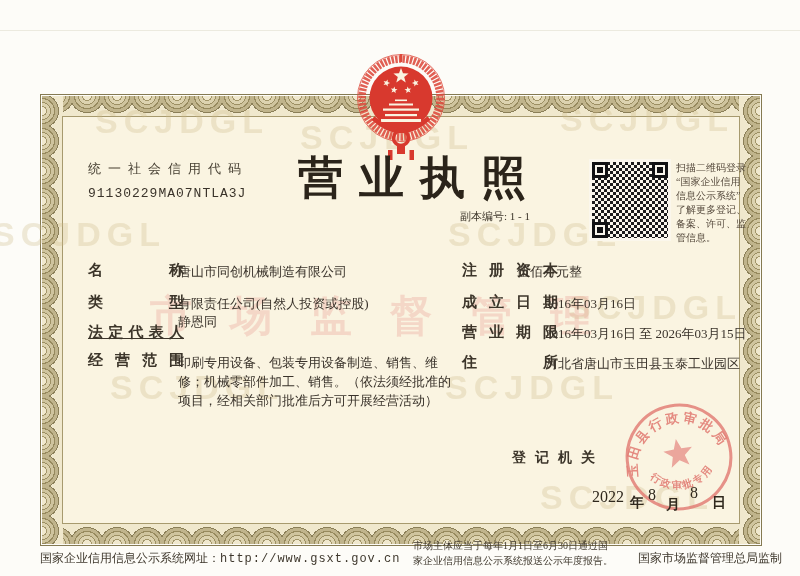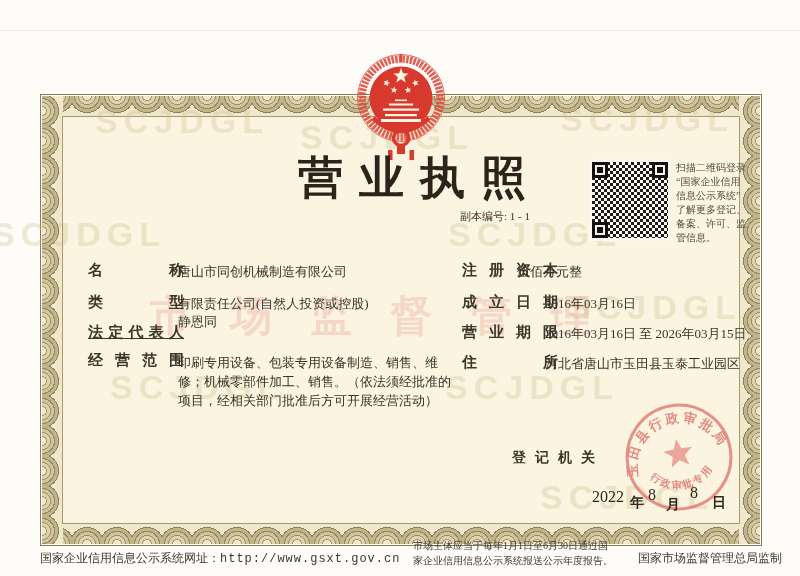--- a/index.html
+++ b/index.html
@@ -105,20 +105,24 @@
     <rect x="28" y="56.5" width="36" height="2.2" fill="#faf4e1"></rect>
     <rect x="30" y="62" width="32" height="2.2" fill="#faf4e1"></rect>
     <rect x="26" y="67" width="40" height="3" fill="#faf4e1"></rect>
     <path d="M18,66 Q46,92 74,66" fill="none" stroke="#d8392e" stroke-width="4.5"></path>
     <circle cx="46" cy="86" r="7.5" fill="none" stroke="#d8392e" stroke-width="3.5"></circle>
     <rect x="42" y="94" width="8" height="8" fill="#d8392e"></rect>
     <rect x="33" y="98" width="4.5" height="10" fill="#d8392e"></rect>
     <rect x="54.5" y="98" width="4.5" height="10" fill="#d8392e"></rect>
   </svg>
 
+  <div class="credit-block">
+    <div class="credit-label">统一社会信用代码</div>
+    <div class="credit-code">91130229MA07NTLA3J</div>
+  </div>
 
   <div class="title">营业执照</div>
   <div class="copy-no">副本编号: 1 - 1</div>
 
   <div class="qr">
     <div class="finder f1"></div>
     <div class="finder f2"></div>
     <div class="finder f3"></div>
   </div>
   <div class="qr-caption">扫描二维码登录

